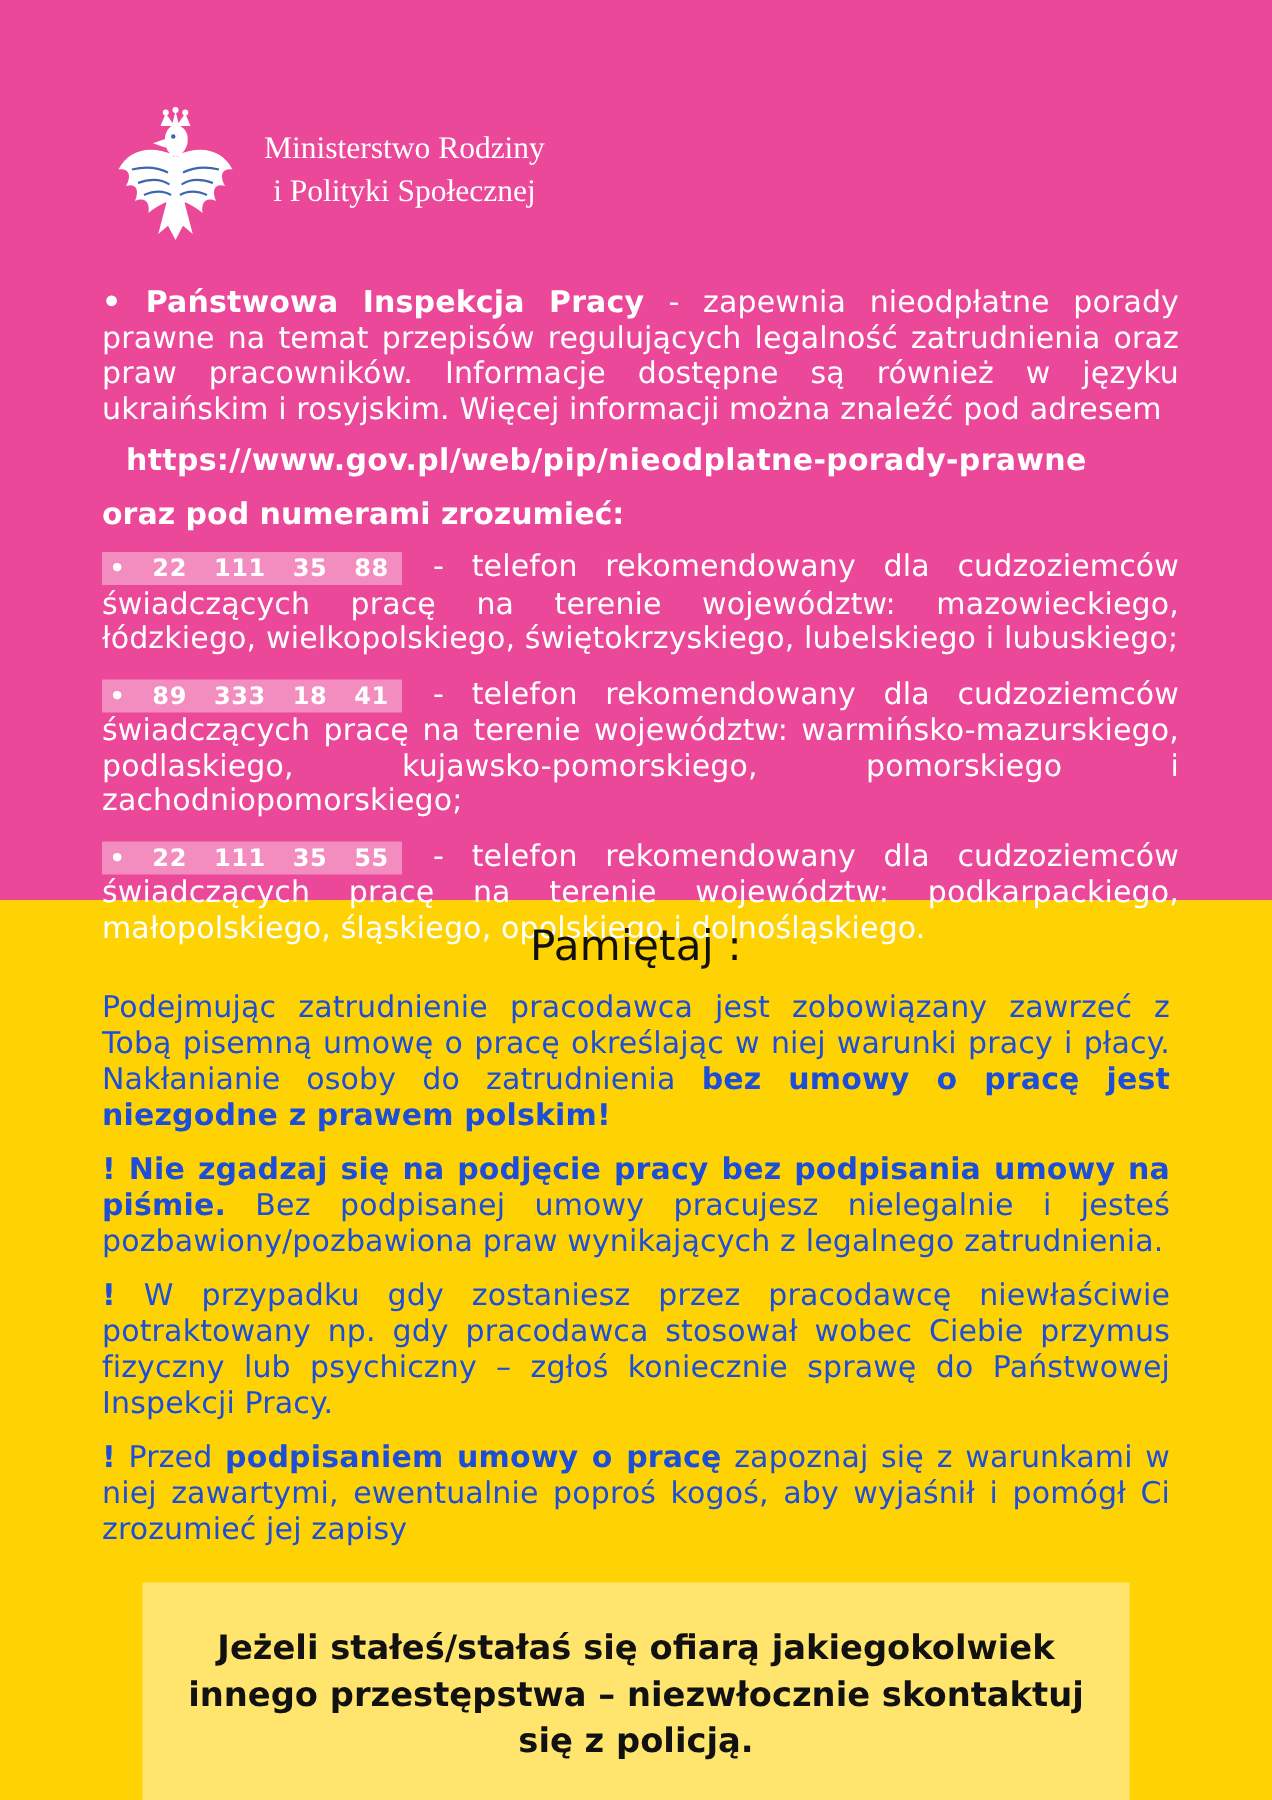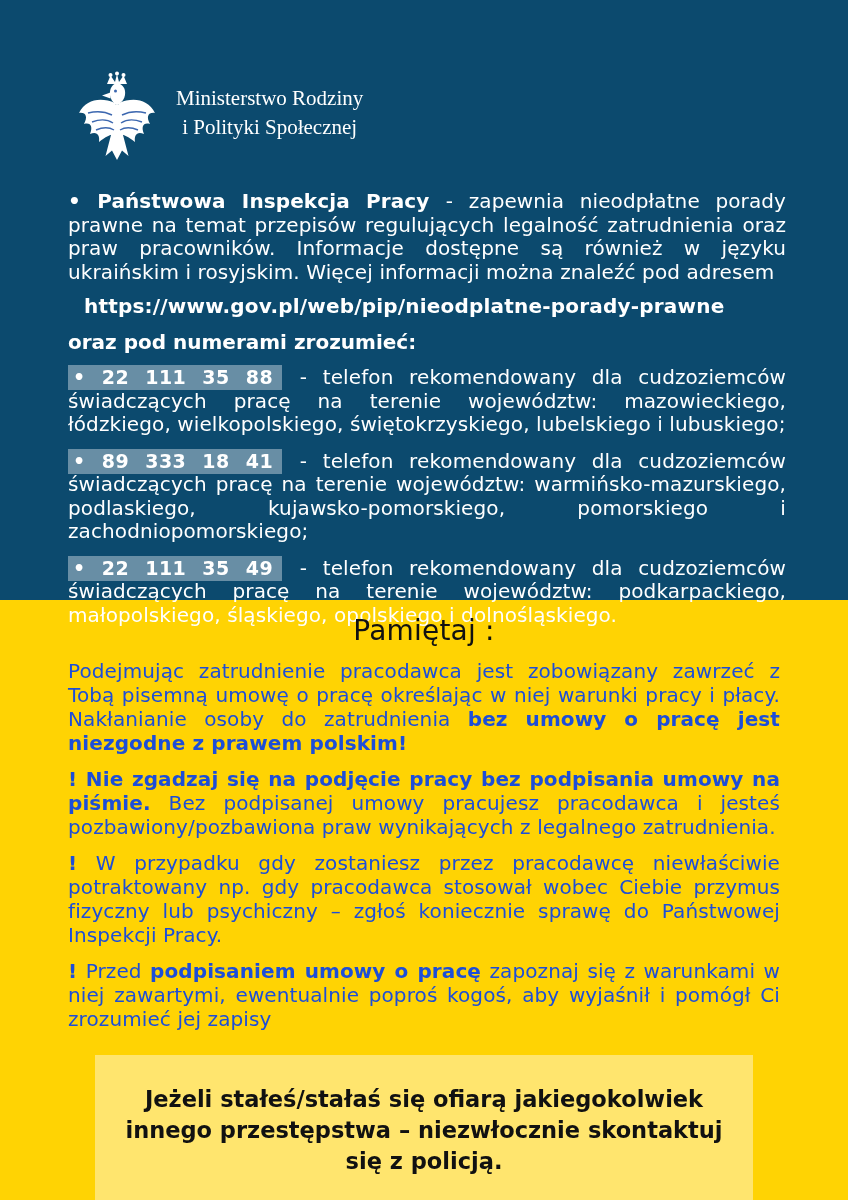--- a/index.html
+++ b/index.html
@@ -3,21 +3,21 @@
 <meta charset="utf-8">
 <style>
   html,body{margin:0;padding:0;background:#777;}
   .page{
     width:848px;height:1200px;margin:0 auto;position:relative;
     font-family:"DejaVu Sans","Liberation Sans",sans-serif;
     overflow:hidden;
   }
   
   .blue-section{
-    background:#0c4a6e;color:#ffffff;height:600px;box-sizing:border-box;
+    background:#ec4899;color:#ffffff;height:600px;box-sizing:border-box;
     padding:0;
   }
   .header{display:flex;align-items:flex-start;padding:70px 0 0 74px;gap:16px;}
   .emblem{flex:0 0 auto;}
   .ministry{
     font-family:"Liberation Serif","DejaVu Serif",serif;
     font-size:21px;line-height:29px;color:#ffffff;
     margin-top:14px;text-align:center;
   }
   .blue-content{margin:24px 60px 0 68px;width:718px;}
@@ -26,21 +26,21 @@
     letter-spacing:.1px;
   }
   .bold{font-weight:bold;}
   .url-line{
     font-weight:bold;font-size:20px;line-height:24px;margin:1px 0 12px 16px;
     letter-spacing:.2px;word-break:break-all;
   }
   .phones-intro{font-size:20px;line-height:24px;margin:0 0 12px 0;}
   .phone-block{margin:0 0 13px 0;}
   .phone-num{
-    font-weight:bold;font-size:19px;
+    font-weight:bold;font-size:16px;
     background:rgba(255,255,255,.38);
     padding:1px 9px 2px 5px;margin-right:2px;
     letter-spacing:.4px;
   }
   
   .yellow-section{
     background:#ffd303;color:#111111;height:600px;box-sizing:border-box;
     padding:10px 68px 0 68px;
   }
   .remember-heading{
@@ -105,32 +105,32 @@
 
       <p class="para phone-block">
         <span class="phone-num">• 22 111 35 88</span><span> - telefon rekomendowany dla cudzoziemców świadczących pracę na terenie województw: mazowieckiego, łódzkiego, wielkopolskiego, świętokrzyskiego, lubelskiego i lubuskiego;</span>
       </p>
 
       <p class="para phone-block">
         <span class="phone-num">• 89 333 18 41</span><span> - telefon rekomendowany dla cudzoziemców świadczących pracę na terenie województw: warmińsko-mazurskiego, podlaskiego, kujawsko-pomorskiego, pomorskiego i zachodniopomorskiego;</span>
       </p>
 
       <p class="para phone-block">
-        <span class="phone-num">• 22 111 35 49</span><span> - telefon rekomendowany dla cudzoziemców świadczących pracę na terenie województw: podkarpackiego, małopolskiego, śląskiego, opolskiego i dolnośląskiego.</span>
+        <span class="phone-num">• 22 111 35 55</span><span> - telefon rekomendowany dla cudzoziemców świadczących pracę na terenie województw: podkarpackiego, małopolskiego, śląskiego, opolskiego i dolnośląskiego.</span>
       </p>
     </div>
   </div>
 
   <div class="yellow-section">
 
     <h2 class="remember-heading">Pamiętaj :</h2>
 
     <p class="ypara"><span>Podejmując zatrudnienie pracodawca jest zobowiązany zawrzeć z Tobą pisemną umowę o pracę określając w niej warunki pracy i płacy. Nakłanianie osoby do zatrudnienia </span><span style="font-weight: bold;">bez umowy o pracę jest niezgodne z prawem polskim!</span></p>
 
-    <p class="ypara"><span style="font-weight: bold;">! Nie zgadzaj się na podjęcie pracy bez podpisania umowy na piśmie.</span><span> Bez podpisanej umowy pracujesz pracodawca i jesteś pozbawiony/pozbawiona praw wynikających z legalnego zatrudnienia.</span></p>
+    <p class="ypara"><span style="font-weight: bold;">! Nie zgadzaj się na podjęcie pracy bez podpisania umowy na piśmie.</span><span> Bez podpisanej umowy pracujesz nielegalnie i jesteś pozbawiony/pozbawiona praw wynikających z legalnego zatrudnienia.</span></p>
 
     <p class="ypara"><span style="font-weight: bold;">!</span><span> W przypadku gdy zostaniesz przez pracodawcę niewłaściwie potraktowany np. gdy pracodawca stosował wobec Ciebie przymus fizyczny lub psychiczny – zgłoś koniecznie sprawę do Państwowej Inspekcji Pracy.</span></p>
 
     <p class="ypara"><span style="font-weight: bold;">!</span><span> Przed </span><span style="font-weight: bold;">podpisaniem umowy o pracę</span><span> zapoznaj się z warunkami w niej zawartymi, ewentualnie poproś kogoś, aby wyjaśnił i pomógł Ci zrozumieć jej zapisy</span></p>
 
     <div class="alert-box">
       <span>Jeżeli stałeś/stałaś się ofiarą jakiegokolwiek innego przestępstwa – niezwłocznie skontaktuj się z policją.</span>
     </div>
 
   </div>

